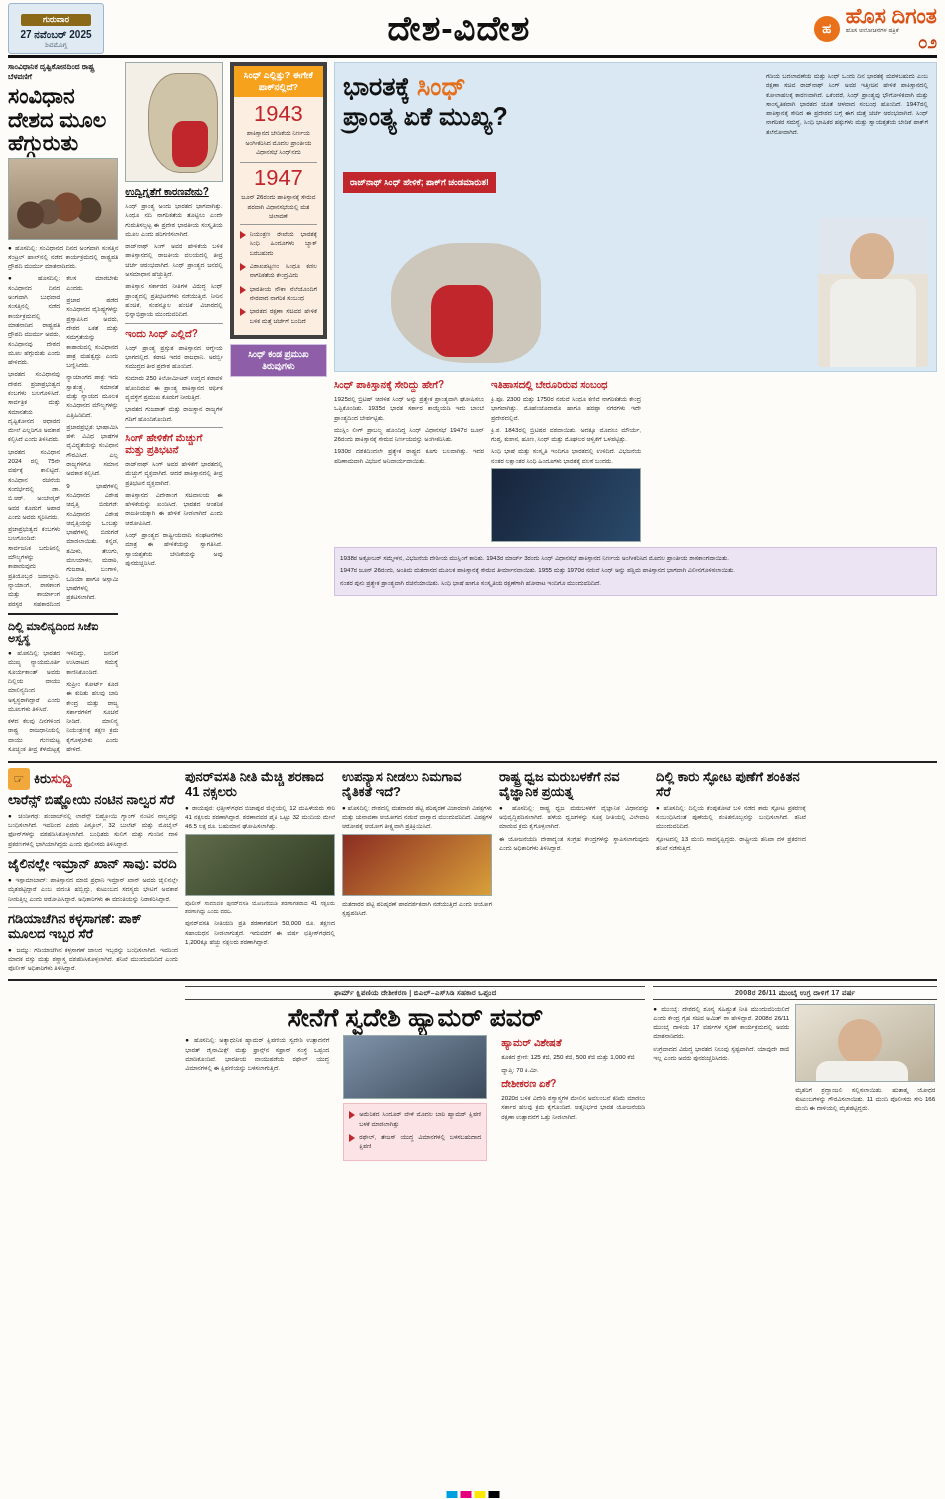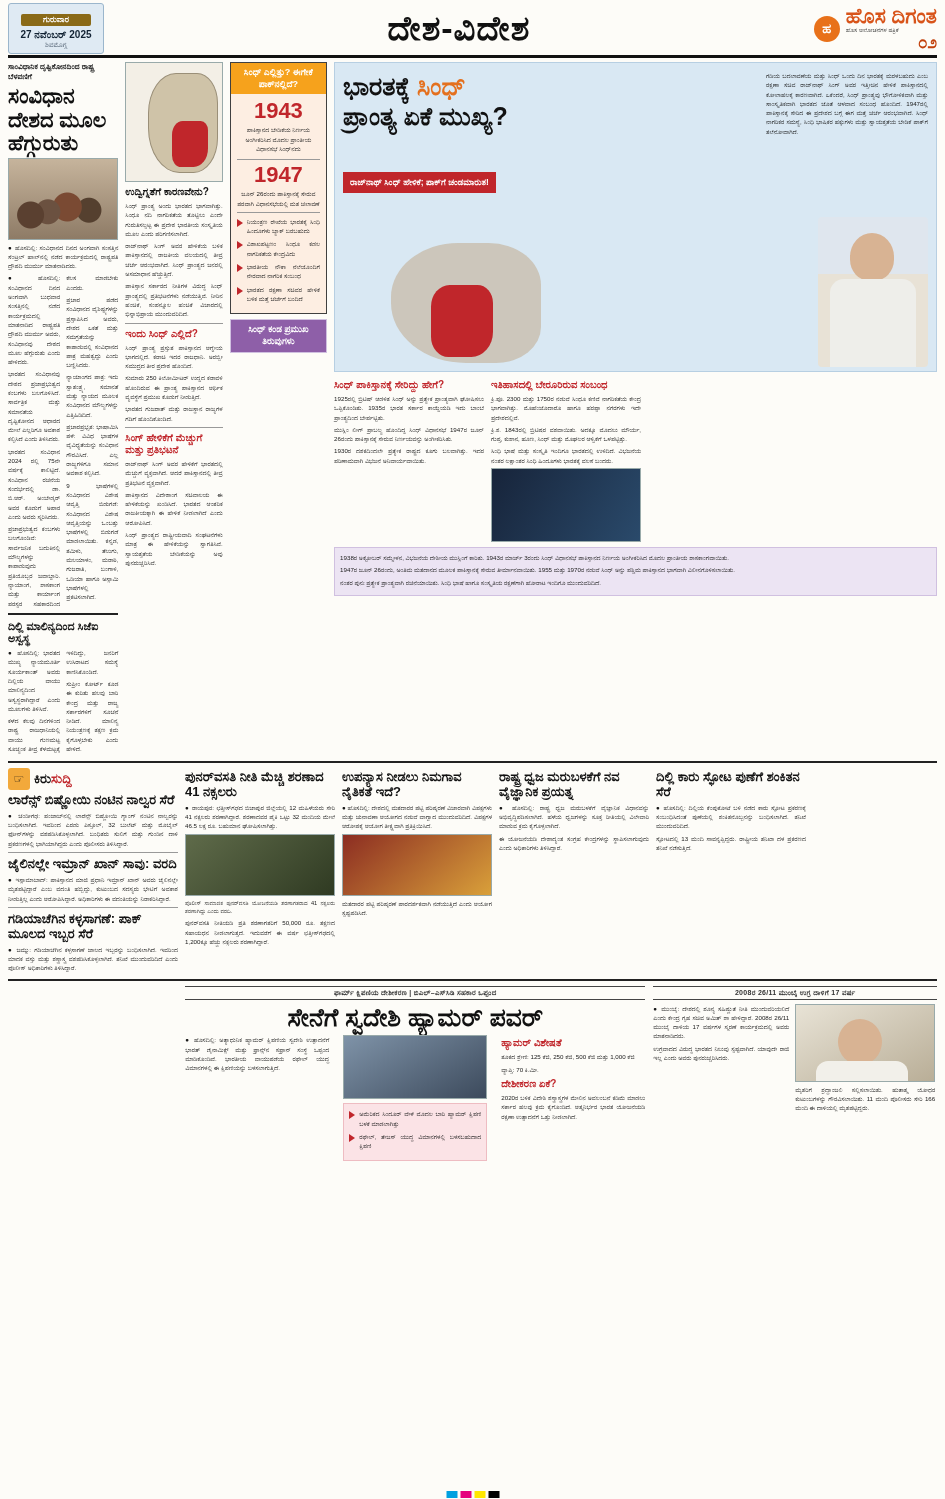--- a/index.html
+++ b/index.html
@@ -59,36 +59,36 @@
   .hd-med { font-size:13px; font-weight:bold; line-height:1.15; margin:2px 0 3px; }
   .hd-sm { font-size:10px; font-weight:bold; line-height:1.2; margin:2px 0 3px; }
   .hd-red { color:#c0262b; }
 
   .photo {
     width:100%; background:linear-gradient(160deg,#b9c6d4,#8fa3b8);
     position:relative; overflow:hidden; border:1px solid #9aa;
   }
 
   .cols2 { column-count:2; column-gap:6px; }
-  .box-peach { background:#fdeee2; border:1px solid #404040; padding:5px; }
+  .box-peach { background:#fdeee2; border:4px solid #404040; padding:5px; }
   .box-pink { background:#fbe3e6; border:1px solid #eebcc2; padding:5px; }
   .box-lav { background:#ece4f3; border:1px solid #d0c0e0; padding:5px; }
 
   .tagline-red {
     background:#c0262b; color:#fff; font-size:8.5px; font-weight:bold;
     padding:5px 7px; line-height:1.35; display:inline-block;
   }
 
   .hero {
     background:#d9e8f3; border:1px solid #b7cfe2; position:relative; overflow:hidden;
   }
   .hero-title { font-size:25px; font-weight:bold; line-height:1.2; }
   .hero-title .accent { color:#e4701e; }
 
-  .year-big { font-size:22px; font-weight:bold; color:#c0262b; text-align:center; line-height:1; }
+  .year-big { font-size:22px; font-weight:normal; color:#c0262b; text-align:center; line-height:1; }
   .bullet-row { display:flex; gap:4px; align-items:flex-start; margin-bottom:4px; }
   .bullet-tri {
     width:0;height:0;border-left:6px solid #c0262b;border-top:4px solid transparent;border-bottom:4px solid transparent;
     margin-top:2px; flex:0 0 auto;
   }
   .sect-title-bar {
     background:#f6a21c; color:#fff; font-size:9px; font-weight:bold; padding:4px 6px; text-align:center; line-height:1.3;
   }
   .sect-title-purple {
     background:#8e5fa8; color:#fff; font-size:9px; font-weight:bold; padding:4px 6px; text-align:center; line-height:1.3;
@@ -173,21 +173,21 @@
         <p>ಸುಪ್ರೀಂ ಕೋರ್ಟ್ ಕೂಡ ಈ ಕುರಿತು ಹಲವು ಬಾರಿ ಕೇಂದ್ರ ಮತ್ತು ರಾಜ್ಯ ಸರ್ಕಾರಗಳಿಗೆ ಸೂಚನೆ ನೀಡಿದೆ. ಮಾಲಿನ್ಯ ನಿಯಂತ್ರಣಕ್ಕೆ ತಕ್ಷಣ ಕ್ರಮ ಕೈಗೊಳ್ಳಬೇಕು ಎಂದು ಹೇಳಿದೆ.</p>
       </div>
     </div>
 
     <div class="col-b">
       <div class="photo" style="height:120px;background:#f3efe6;">
         <div style="position:absolute;left:22px;top:10px;width:70px;height:100px;background:#cfc3a8;border:1px solid #9a8f78;border-radius:40% 30% 35% 45%;"></div>
         <div style="position:absolute;left:46px;top:58px;width:36px;height:46px;background:#c0262b;border-radius:30% 20% 40% 25%;"></div>
         <div style="position:absolute;left:96px;top:22px;width:46px;height:78px;background:#e3dcc9;border-left:1px dashed #888;"></div>
       </div>
-      <div class="hd-sm" style="margin-top:4px;">ಉದ್ವಿಗ್ನತೆಗೆ ಕಾರಣವೇನು?</div>
+      <div class="hd-sm" style="margin-top:4px;text-decoration:underline;">ಉದ್ವಿಗ್ನತೆಗೆ ಕಾರಣವೇನು?</div>
       <div class="kn">
         <p>ಸಿಂಧ್ ಪ್ರಾಂತ್ಯ ಅಂದು ಭಾರತದ ಭಾಗವಾಗಿತ್ತು. ಸಿಂಧೂ ನದಿ ನಾಗರಿಕತೆಯ ತೊಟ್ಟಿಲು ಎಂದೇ ಗುರುತಿಸಲ್ಪಟ್ಟ ಈ ಪ್ರದೇಶ ಭಾರತೀಯ ಸಂಸ್ಕೃತಿಯ ಮೂಲ ಎಂದು ಪರಿಗಣಿಸಲಾಗಿದೆ.</p>
         <p>ರಾಜ್‌ನಾಥ್ ಸಿಂಗ್ ಅವರ ಹೇಳಿಕೆಯ ಬಳಿಕ ಪಾಕಿಸ್ತಾನದಲ್ಲಿ ರಾಜಕೀಯ ವಲಯದಲ್ಲಿ ತೀವ್ರ ಚರ್ಚೆ ಆರಂಭವಾಗಿದೆ. ಸಿಂಧ್ ಪ್ರಾಂತ್ಯದ ಜನರಲ್ಲಿ ಅಸಮಾಧಾನ ಹೆಚ್ಚುತ್ತಿದೆ.</p>
         <p>ಪಾಕಿಸ್ತಾನ ಸರ್ಕಾರದ ನೀತಿಗಳ ವಿರುದ್ಧ ಸಿಂಧ್ ಪ್ರಾಂತ್ಯದಲ್ಲಿ ಪ್ರತಿಭಟನೆಗಳು ನಡೆಯುತ್ತಿವೆ. ನೀರಿನ ಹಂಚಿಕೆ, ಸಂಪನ್ಮೂಲ ಹಂಚಿಕೆ ವಿಚಾರದಲ್ಲಿ ಭಿನ್ನಾಭಿಪ್ರಾಯ ಮುಂದುವರಿದಿದೆ.</p>
       </div>
       <div class="rule"></div>
       <div class="hd-sm hd-red">ಇಂದು ಸಿಂಧ್ ಎಲ್ಲಿದೆ?</div>
       <div class="kn">
         <p>ಸಿಂಧ್ ಪ್ರಾಂತ್ಯ ಪ್ರಸ್ತುತ ಪಾಕಿಸ್ತಾನದ ಆಗ್ನೇಯ ಭಾಗದಲ್ಲಿದೆ. ಕರಾಚಿ ಇದರ ರಾಜಧಾನಿ. ಅರಬ್ಬೀ ಸಮುದ್ರದ ತೀರ ಪ್ರದೇಶ ಹೊಂದಿದೆ.</p>
         <p>ಸುಮಾರು 250 ಕಿಲೋಮೀಟರ್ ಉದ್ದದ ಕರಾವಳಿ ಹೊಂದಿರುವ ಈ ಪ್ರಾಂತ್ಯ ಪಾಕಿಸ್ತಾನದ ಆರ್ಥಿಕ ವ್ಯವಸ್ಥೆಗೆ ಪ್ರಮುಖ ಕೊಡುಗೆ ನೀಡುತ್ತಿದೆ.</p>

